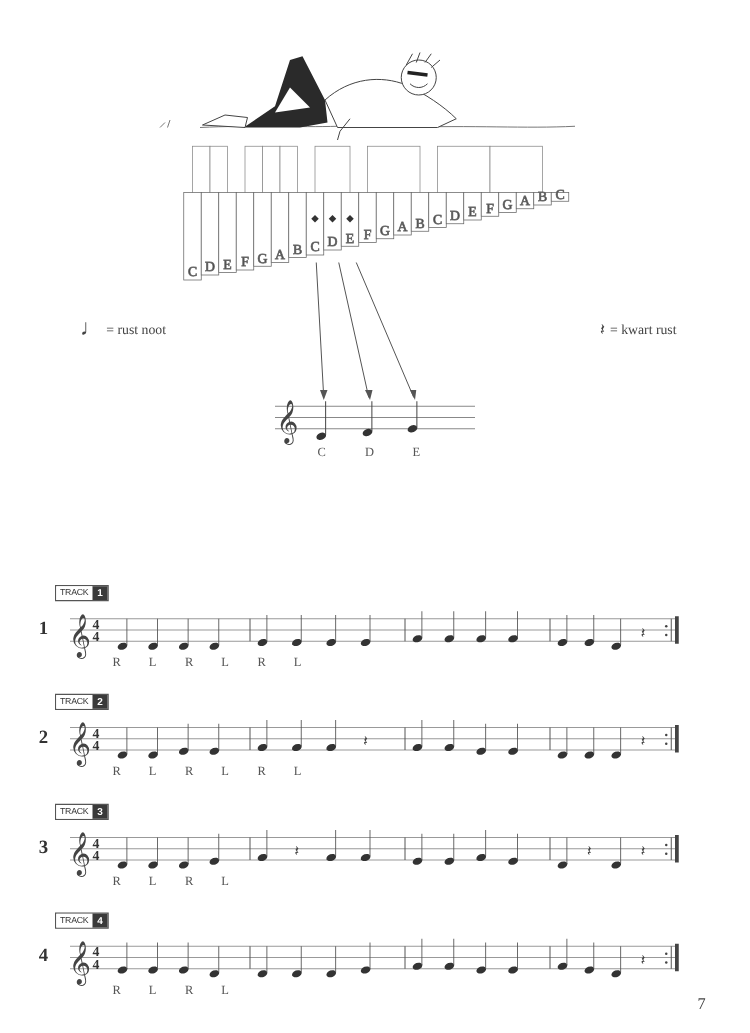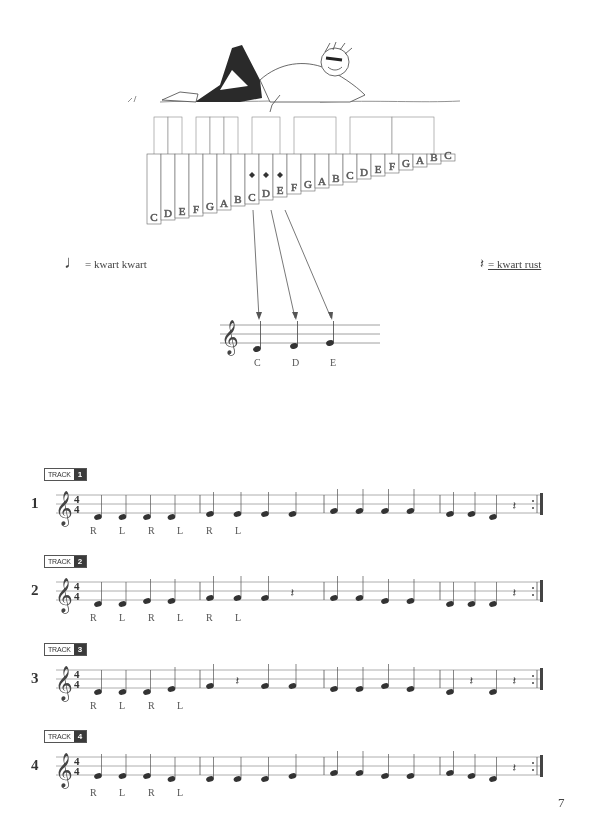--- a/index.html
+++ b/index.html
@@ -112,25 +112,25 @@
   </g>
   <g fill="#555">
     <path d="M256 312 l3 8 l3 -8 z"></path>
     <path d="M292 312 l4 8 l2 -8 z"></path>
     <path d="M328 312 l4 8 l1 -8 z"></path>
   </g>
 </svg>
 
 <div class="abs" style="left:64px;top:254px;display:flex;align-items:flex-end;">
   <span style="font-size:18px;line-height:16px;color:#444;">♩</span>
-  <span class="legend-text" style="margin-left:3px;">= kwart kwart</span>
+  <span class="legend-text" style="margin-left:3px;">= rust noot</span>
 </div>
 <div class="abs" style="left:480px;top:256px;display:flex;align-items:center;">
   <span style="font-size:13px;color:#444;">𝄽</span>
-  <span class="legend-text" style="margin-left:4px;text-decoration:underline;">= kwart rust</span>
+  <span class="legend-text" style="margin-left:4px;">= kwart rust</span>
 </div>
 
 <svg class="abs" style="left:215px;top:315px" width="170" height="45">
   <g stroke="#888" stroke-width="0.8">
     <line x1="5" y1="10" x2="165" y2="10"></line>
     <line x1="5" y1="19" x2="165" y2="19"></line>
     <line x1="5" y1="28" x2="165" y2="28"></line>
   </g>
   <text x="6" y="32" font-size="30" fill="#444" font-family="DejaVu Serif, serif">𝄞</text>
   <g fill="#333">

